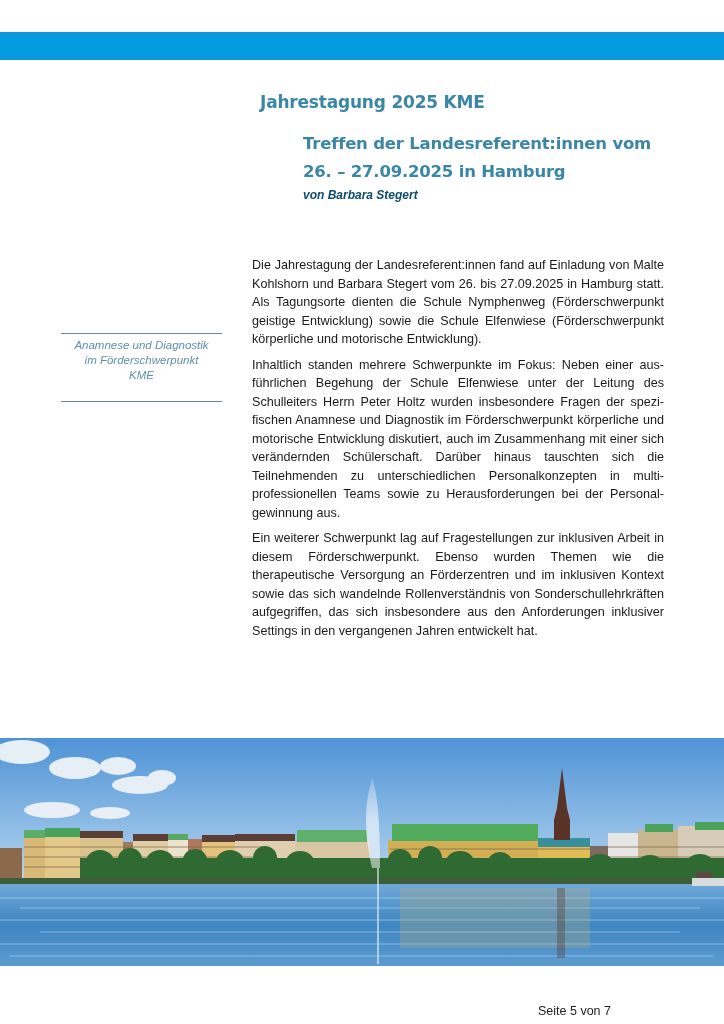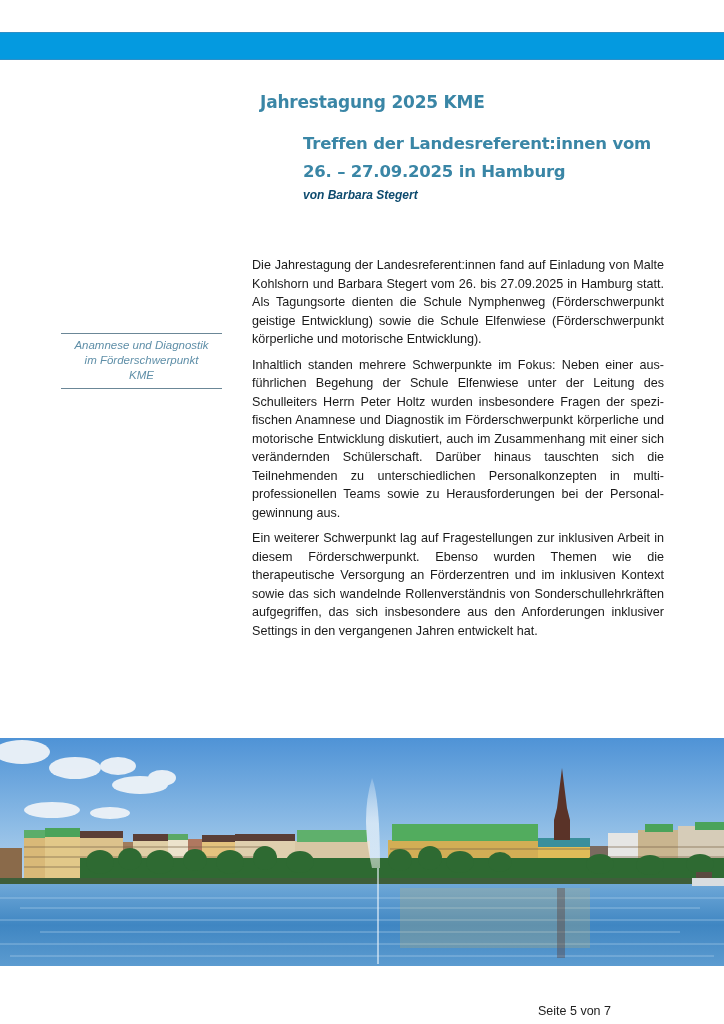--- a/index.html
+++ b/index.html
@@ -6,21 +6,21 @@
   body { width: 724px; height: 1024px; position: relative; overflow: hidden; font-family: "Liberation Sans", sans-serif; }
 
   .top-bar { position: absolute; left: 0; top: 32px; width: 724px; height: 28px; background: #049ae0; border-top: 1px solid #2d8fc7; border-bottom: 1px solid #2d8fc7; box-sizing: border-box; }
 
   .title-block { position: absolute; left: 260px; top: 91px; width: 440px; color: #3a86a6; }
   .title-line1 { font-family: "DejaVu Sans", sans-serif; font-weight: bold; font-size: 17px; line-height: 22px; letter-spacing: -0.2px; }
   .title-line2, .title-line3 { font-family: "DejaVu Sans", sans-serif; font-weight: bold; font-size: 16.5px; line-height: 28px; padding-left: 43px; letter-spacing: -0.2px; }
   .title-line2 { margin-top: 17px; }
   .byline { font-family: "Liberation Sans", sans-serif; font-weight: bold; font-style: italic; font-size: 12px; color: #0c4a6e; padding-left: 43px; margin-top: 0px; line-height: 18px; }
 
-  .sidebar-box { position: absolute; left: 61px; top: 333px; width: 161px; border-top: 1px solid #6b8797; border-bottom: 1px solid #6b8797; padding: 4px 0 5px 0; text-align: center; }
+  .sidebar-box { position: absolute; left: 61px; top: 333px; width: 161px; border-top: 1px solid #6b8797; border-bottom: 1px solid #6b8797; padding: 4px 0 18px 0; text-align: center; }
   .sidebar-box p { margin: 0; font-family: "Liberation Sans", sans-serif; font-style: italic; font-size: 11.5px; line-height: 15px; color: #5f8fa8; }
 
   .body-text { position: absolute; left: 252px; top: 216px; width: 412px; font-family: "Liberation Sans", sans-serif; font-size: 12.6px; line-height: 18.5px; color: #1a1a1a; margin-top: 40px; }
   .body-text p { margin: 0 0 7px 0; text-align: justify; hyphens: manual; }
 
   .photo { position: absolute; left: 0; top: 738px; width: 724px; height: 228px; overflow: hidden; }
   .photo svg { display: block; }
 
   .page-number { position: absolute; left: 538px; top: 1004px; font-family: "Liberation Sans", sans-serif; font-size: 12.5px; color: #222; }
 </style>

